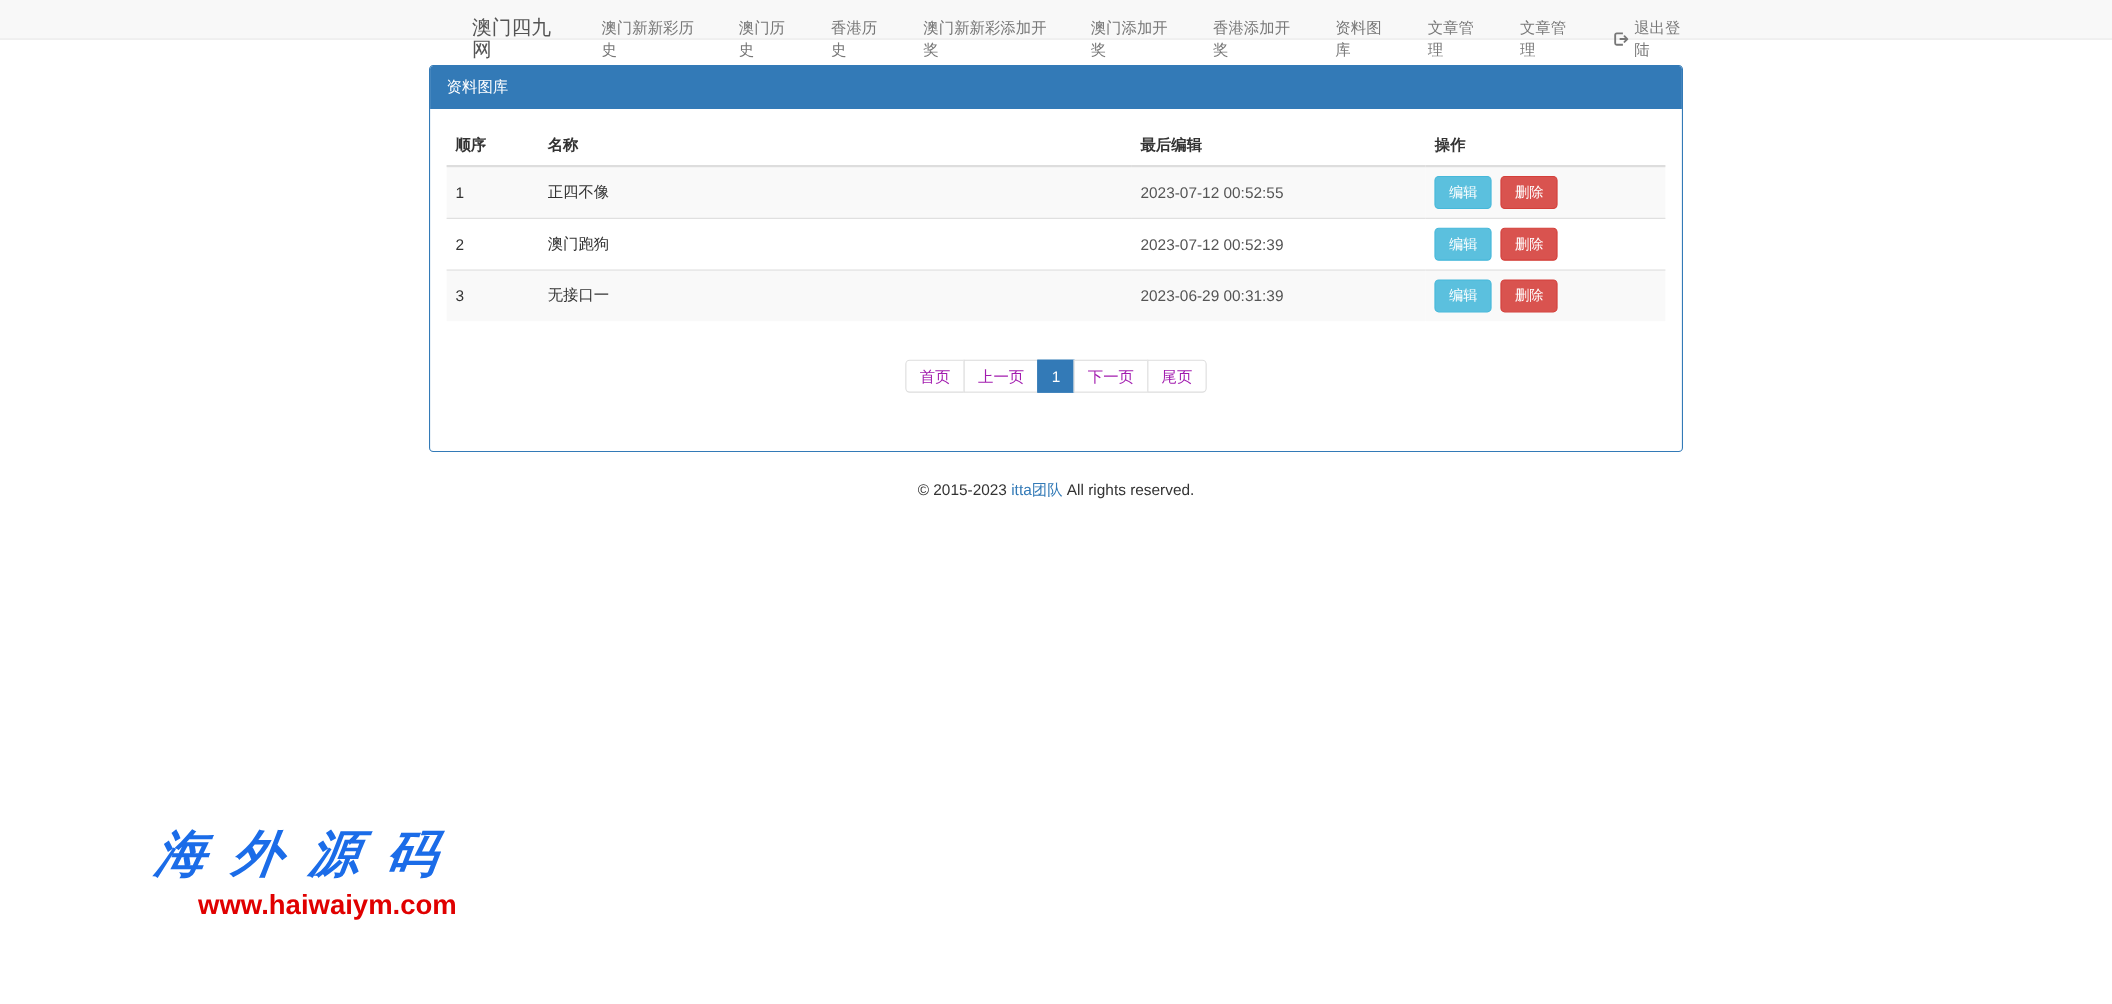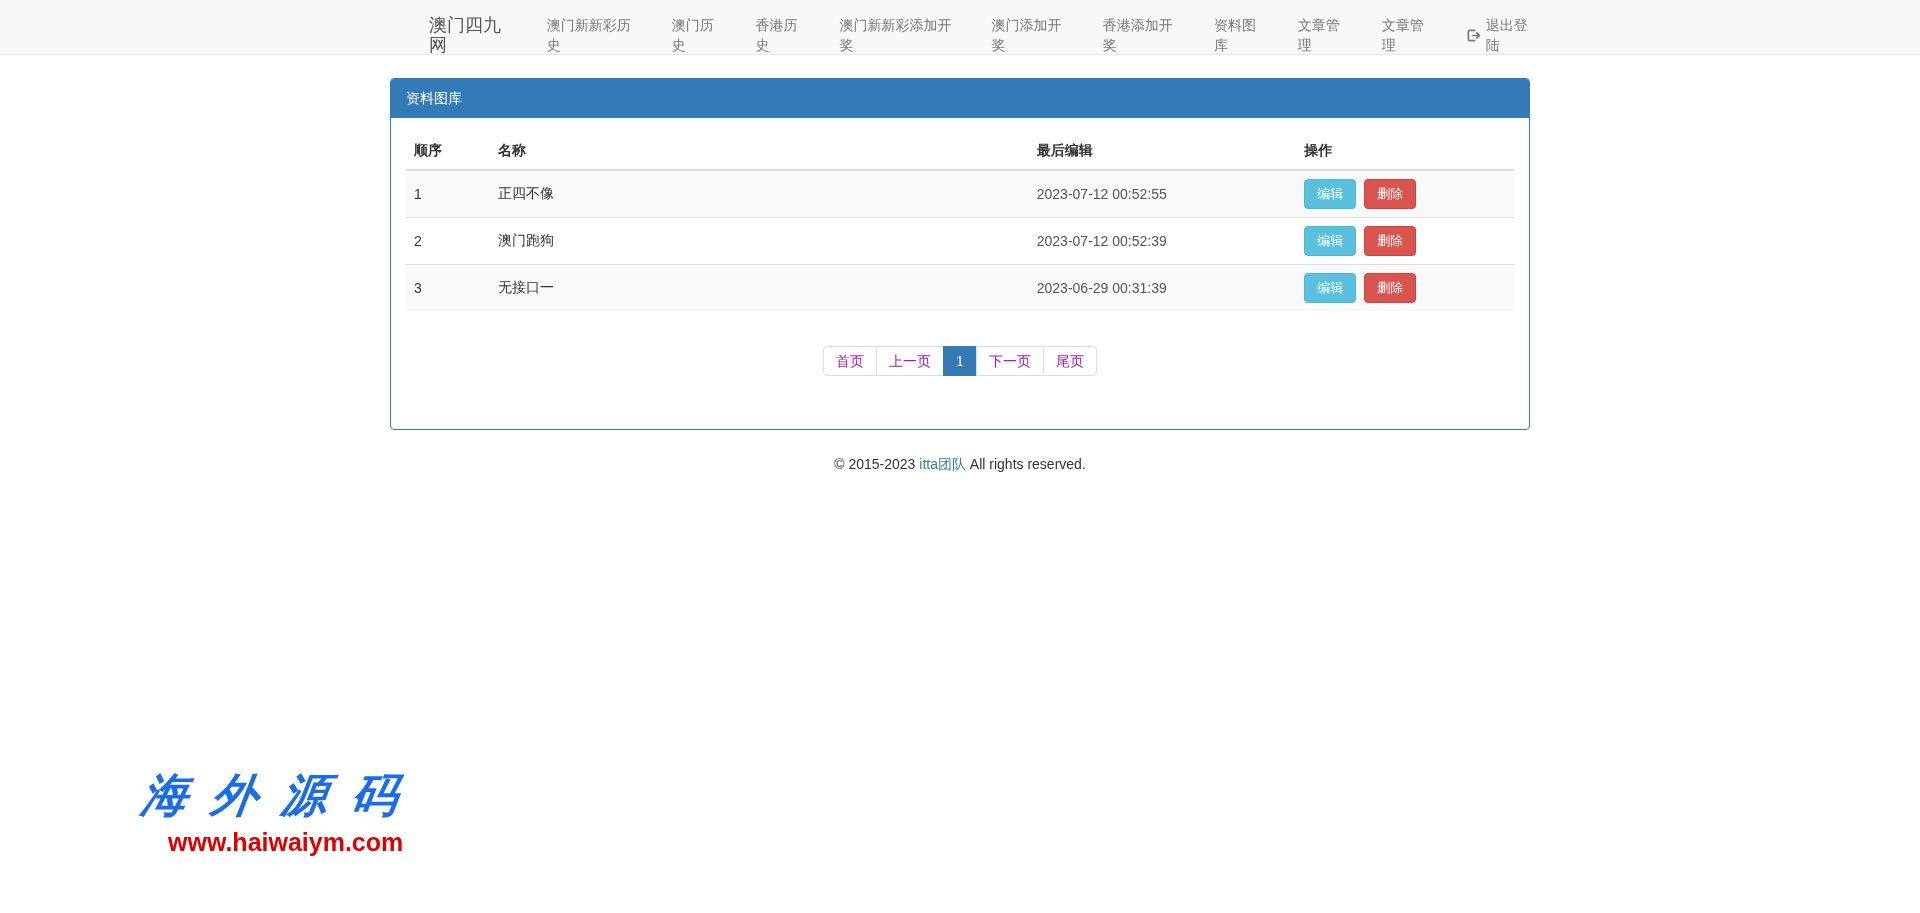--- a/index.html
+++ b/index.html
@@ -7,21 +7,21 @@
   body {
     width: 1920px; height: 913px;
     position: relative;
     font-family: "Liberation Sans", "DejaVu Sans", sans-serif;
     font-size: 14px; color: #333;
     overflow: hidden;
   }
 
   
   .navbar {
-    height: 55px; background: #f8f8f8;
+    height: 36px; background: #f8f8f8;
     border-bottom: 1px solid #e7e7e7;
     padding-left: 48px;
   }
   .navbar-inner {
     width: 1140px; margin: 0 auto; height: 100%;
     display: flex; align-items: stretch;
   }
   .navbar-brand {
     font-size: 18px; color: #555;
     padding: 15px 15px; line-height: 20px;
@@ -102,21 +102,21 @@
   .watermark { position: absolute; z-index: 10; pointer-events: none; }
   .watermark-title {
     position: absolute; left: 142px; top: 298px;
     font-family: "DejaVu Serif", "Liberation Serif", serif;
     font-style: italic; font-weight: bold;
     font-size: 46px; line-height: 1;
     color: #1b6ce8; letter-spacing: 24px;
     transform: skewX(-8deg); white-space: nowrap;
   }
   .watermark-url {
-    position: absolute; left: 168px; top: 356px;
+    position: absolute; left: 180px; top: 356px;
     font-weight: bold; font-size: 25px; line-height: 1;
     color: #e00000; white-space: nowrap;
   }
 </style>
 </head>
 <body>
 
 <div class="navbar">
   <div class="navbar-inner">
     <a class="navbar-brand">澳门四九网</a>

